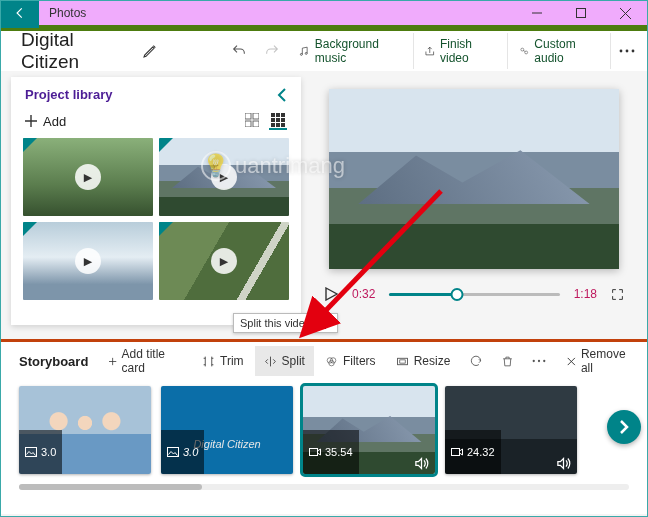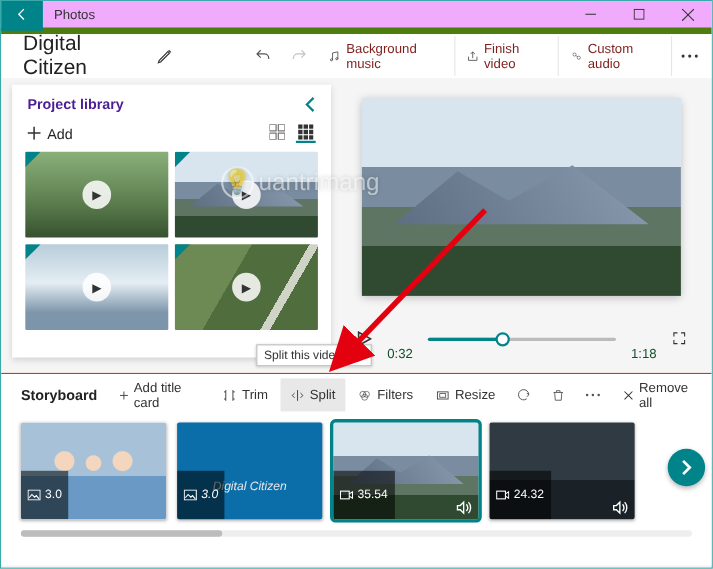--- a/index.html
+++ b/index.html
@@ -8,46 +8,46 @@
   .titlebar .back { width: 38px; height: 30px; background: #008489; color:#fff; display:flex; align-items:center; justify-content:center; font-size:15px;}
   .titlebar .title { padding-left:10px; font-size:12px; color:#333; flex:1;}
   .winbtns { display:flex; }
   .winbtn { width:44px; height:30px; display:flex; align-items:center; justify-content:center; font-size:12px; color:#333;}
   .winbtn.close { font-size:14px;}
   .toolbar { height: 40px; background:#fff; display:flex; align-items:center; padding:0 4px;}
   .projname { font-size:19px; color:#222; padding:0 6px 0 16px; font-weight:400;}
   .tbtn { width:36px; height:36px; display:flex; align-items:center; justify-content:center; color:#555; font-size:15px;}
   .spacer { flex:1; }
   .toptools { display:flex; align-items:center; gap:0px; }
-  .toptool { display:flex; align-items:center; gap:5px; font-size:12px; color:#7f1d1d; padding:0 10px; height:36px; border-left:1px solid #e5e5e5;}
+  .toptool { display:flex; align-items:center; gap:5px; font-size:12px; color:#14532d; padding:0 10px; height:36px; border-left:1px solid #e5e5e5;}
   .toptool.first{ border-left:none;}
   .mainrow { display:flex; height: 268px; background:#f5f5f5;}
   .library { width:290px; background:#fff; margin:6px 0 0 10px; box-shadow:0 2px 6px rgba(0,0,0,0.15); position:relative; height:248px;}
   .libhdr { display:flex; align-items:center; justify-content:space-between; padding:10px 14px 6px 14px;}
   .libhdr .lbl { font-size:13px; font-weight:600; color:#4c1d95;}
   .libhdr .collapse { color:#008489; font-size:16px;}
   .libtools { display:flex; align-items:center; justify-content:space-between; padding:4px 14px 8px 14px;}
   .addbtn { display:flex; align-items:center; gap:6px; font-size:13px; color:#222;}
   .viewbtns { display:flex; gap:8px;}
   .viewbtn { width:18px;height:18px; display:flex; align-items:center; justify-content:center; color:#444; border-bottom:2px solid transparent; font-size:14px;}
   .viewbtn.active { border-bottom:2px solid #008489;}
   .thumbs { display:grid; grid-template-columns:1fr 1fr; gap:6px; padding:0 12px 10px 12px;}
   .thumb { position:relative; height:78px; border-radius:1px; overflow:hidden;}
   .thumb .corner { position:absolute; top:0; left:0; width:0;height:0; border-top:14px solid #008489; border-right:14px solid transparent;}
   .playov { position:absolute; top:50%; left:50%; transform:translate(-50%,-50%); width:26px;height:26px; background:rgba(255,255,255,0.85); border-radius:50%; display:flex;align-items:center;justify-content:center; font-size:11px; color:#333;}
   .preview { flex:1; display:flex; flex-direction:column; align-items:center; padding:18px 20px 0 20px;}
   .previewimg { width:290px; height:180px; box-shadow:0 2px 8px rgba(0,0,0,0.25); background:#777;}
   .controls { display:flex; align-items:center; gap:14px; margin-top:18px; width:300px;}
   .ctrlbtn { font-size:15px; color:#333;}
-  .ctime { font-size:12px; color:#14532d;margin-top:27px;}
+  .ctime { font-size:12px; color:#be185d;}
   .slider { flex:1; position:relative; height:14px;}
   .track { position:absolute; top:6px; left:0; right:0; height:3px; background:#bbb; border-radius:2px;}
   .fill { position:absolute; top:6px; left:0; width:40%; height:3px; background:#008489; border-radius:2px;}
   .knob { position:absolute; top:1px; left:40%; width:13px;height:13px; background:#fff; border:2px solid #008489; border-radius:50%; transform:translateX(-50%);}
-  .storyarea { background:#fff; height:175px; border-top:1px solid #c2410c; padding:0 10px;}
+  .storyarea { background:#fff; height:175px; border-top:3px solid #c2410c; padding:0 10px;}
   .storyhdr { display:flex; align-items:center; height:38px; gap:2px;}
   .slabel { font-size:13px; font-weight:600; color:#222; padding:0 10px 0 8px;}
   .sbtn { display:flex; align-items:center; gap:5px; font-size:12px; color:#333; padding:0 9px; height:30px;}
   .sbtn.iconic { padding:0 8px; color:#555;}
   .sbtn.active { background:#e8e8e8;}
   .storystrip { display:flex; gap:10px; padding:6px 4px 0 8px; align-items:flex-start; position:relative;}
   .clip { width:132px; height:88px; position:relative; border-radius:2px; overflow:hidden; box-shadow:0 1px 3px rgba(0,0,0,0.3);}
   .clip.sel { outline:3px solid #008489;}
   .clipbadge { position:absolute; left:0; bottom:0; background:rgba(0,0,0,0.55); color:#fff; font-size:11px; padding:16px 6px; display:flex; align-items:center; gap:4px;}
   .clipvol { position:absolute; right:6px; bottom:4px; color:#fff; font-size:13px;}

